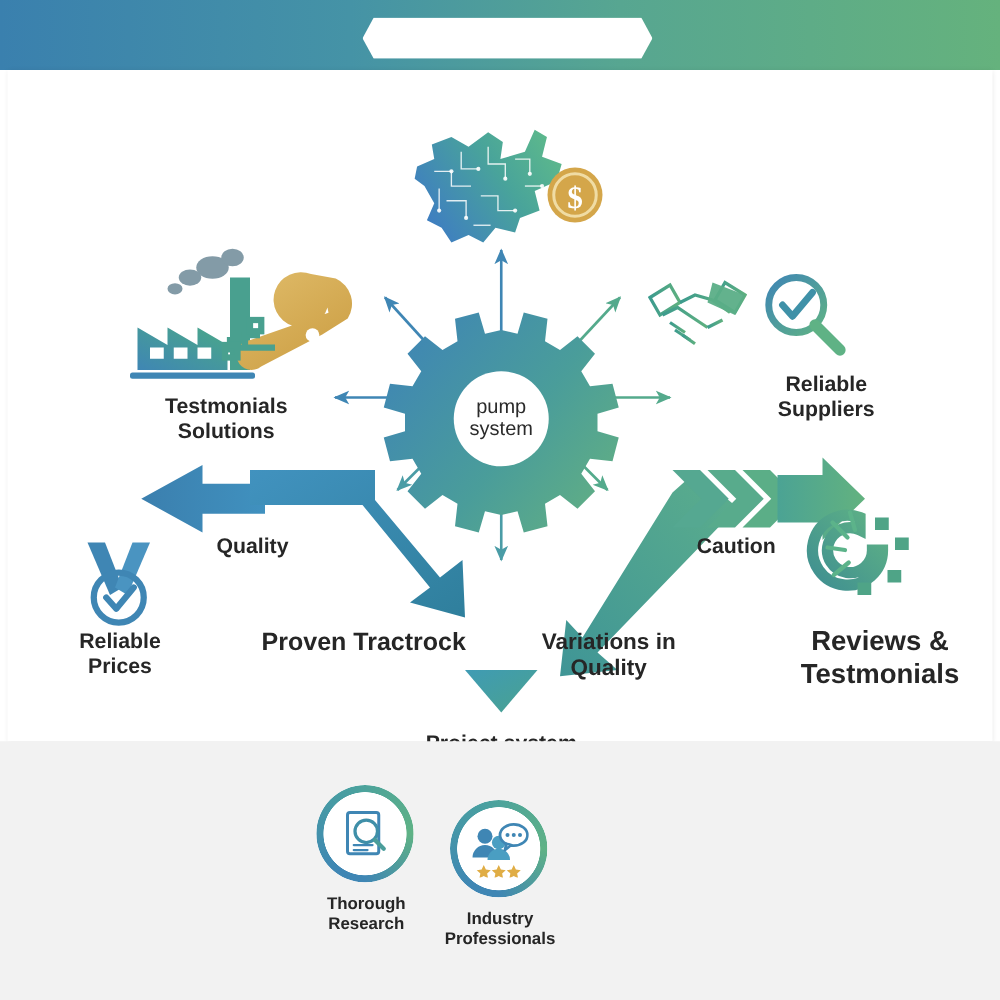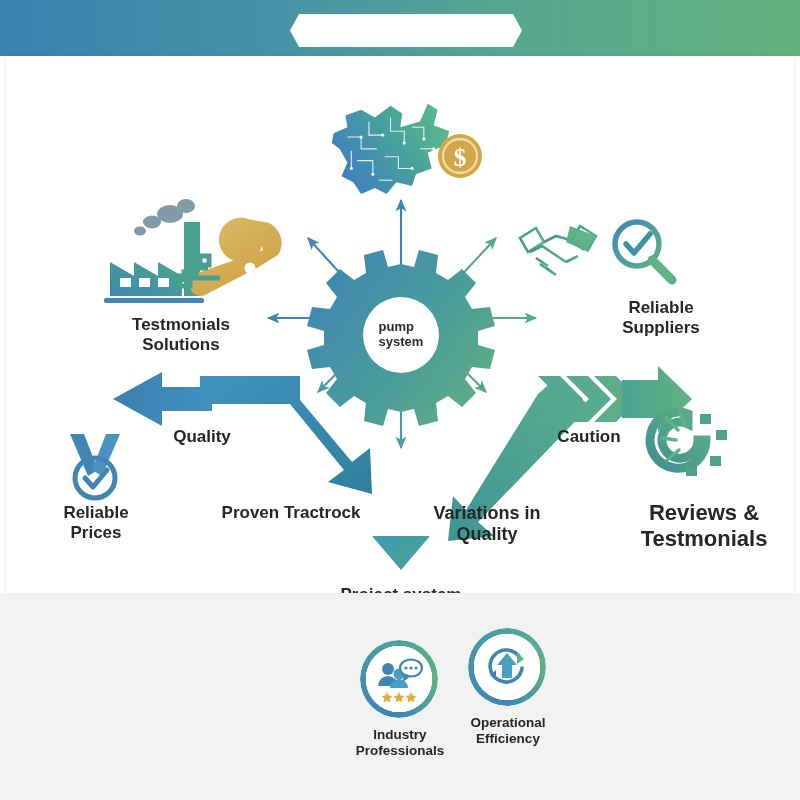--- a/index.html
+++ b/index.html
@@ -41,22 +41,22 @@
   .lbl{
     position:absolute;text-align:center;color:#262626;
     font-weight:bold;line-height:1.18;white-space:pre-line;
   }
 
   
   .gear-wrap{position:absolute;left:338px;top:272px;width:126px;height:126px;}
   .gear-label{
     position:absolute;left:0;top:0;width:126px;height:126px;
     display:flex;align-items:center;justify-content:center;
-    font-size:13px;color:#2b2b2b;text-align:left;line-height:1.15;
-    font-weight:bold;white-space:pre-line;
+    font-size:16px;color:#2b2b2b;text-align:center;line-height:1.15;
+    font-weight:normal;white-space:pre-line;
   }
 
   
   .badge-row{position:absolute;left:240px;top:628px;width:330px;height:160px;}
   .badge{position:absolute;width:80px;}
   .badge-circle{
     width:78px;height:78px;border-radius:50%;
     background:#ffffff;
     box-sizing:border-box;
     display:flex;align-items:center;justify-content:center;
@@ -329,31 +329,47 @@
   <div class="lbl" style="left:28px;top:503px;width:136px;font-size:17px;">Reliable
 Prices</div>
 
   <div class="lbl" style="left:624px;top:500px;width:160px;font-size:22px;">Reviews &amp;
 Testmonials</div>
 
   <div class="lbl" style="left:140px;top:427px;width:124px;font-size:17px;">Quality</div>
 
   <div class="lbl" style="left:530px;top:427px;width:118px;font-size:17px;">Caution</div>
 
-  <div class="lbl" style="left:186px;top:503px;width:210px;font-size:17px;">Proven Tractrock</div>
+  <div class="lbl" style="left:186px;top:503px;width:210px;font-size:20px;">Proven Tractrock</div>
 
   <div class="lbl" style="left:412px;top:503px;width:150px;font-size:18px;">Variations in
 Quality</div>
 
   <div class="lbl" style="left:311px;top:585px;width:180px;font-size:17px;">Project system</div>
 
   <div class="bottom-panel"></div>
 
   <div class="badge-row">
 
+    <div class="badge" style="left:13px;top:0;">
+      <div class="badge-circle">
+        <div class="badge-ring"></div>
+        <svg width="46" height="46" viewBox="0 0 46 46">
+          <rect x="9" y="6" width="25" height="33" rx="2" fill="none" stroke="#3f86b4" stroke-width="2.4"></rect>
+          <g stroke="#3f86b4" stroke-width="1.8" stroke-linecap="round">
+            <path d="M14,32 L29,32"></path>
+              <path d="M14,36 L25,36"></path>
+          </g>
+          <circle cx="24" cy="21" r="9" fill="#ffffff" stroke="#3f8fa8" stroke-width="2.6"></circle>
+          <path d="M31,28 L38,35" stroke="#4a9d9a" stroke-width="3.4" stroke-linecap="round"></path>
+        </svg>
+      </div>
+      <div class="badge-label">Thorough
+Research</div>
+    </div>
 
     <div class="badge" style="left:120px;top:12px;">
       <div class="badge-circle">
         <div class="badge-ring"></div>
         <svg width="48" height="46" viewBox="0 0 48 46">
           <circle cx="13" cy="13" r="6" fill="#3f86b4"></circle>
           <path d="M3,30 a10,10 0 0,1 20,0 Z" fill="#3f86b4"></path>
           <circle cx="24" cy="18" r="5.5" fill="#4a9ec2"></circle>
           <path d="M15,32 a9,9 0 0,1 18,0 Z" fill="#4a9ec2"></path>
           <ellipse cx="36" cy="12" rx="11" ry="8.5" fill="#ffffff" stroke="#3f86b4" stroke-width="2.2"></ellipse>
@@ -367,28 +383,15 @@
             <path d="M12,36 l1.7,3.6 l3.9,.5 l-2.9,2.7 l.8,3.9 l-3.5,-1.9 l-3.5,1.9 l.8,-3.9 l-2.9,-2.7 l3.9,-.5 Z"></path>
             <path d="M24,36 l1.7,3.6 l3.9,.5 l-2.9,2.7 l.8,3.9 l-3.5,-1.9 l-3.5,1.9 l.8,-3.9 l-2.9,-2.7 l3.9,-.5 Z"></path>
             <path d="M36,36 l1.7,3.6 l3.9,.5 l-2.9,2.7 l.8,3.9 l-3.5,-1.9 l-3.5,1.9 l.8,-3.9 l-2.9,-2.7 l3.9,-.5 Z"></path>
           </g>
         </svg>
       </div>
       <div class="badge-label">Industry
 Professionals</div>
     </div>
 
-    <div class="badge" style="left:228px;top:0;">
-      <div class="badge-circle">
-        <div class="badge-ring"></div>
-        <svg width="46" height="46" viewBox="0 0 46 46">
-          <path d="M36,14 a16,16 0 1,0 2,10" fill="none" stroke="#3f86b4" stroke-width="3.6" stroke-linecap="round"></path>
-          <path d="M33,9 L40,15 L33,20 Z" fill="#5fb285"></path>
-          <path d="M12,26 L6,31 L12,35 Z" fill="#3f86b4"></path>
-          <path d="M23,9 L33,21 L28,21 L28,34 L18,34 L18,21 L13,21 Z" fill="#4a9ec2"></path>
-        </svg>
-      </div>
-      <div class="badge-label">Operational
-Efficiency</div>
-    </div>
   </div>
 
 </div>
 
 </body></html>

